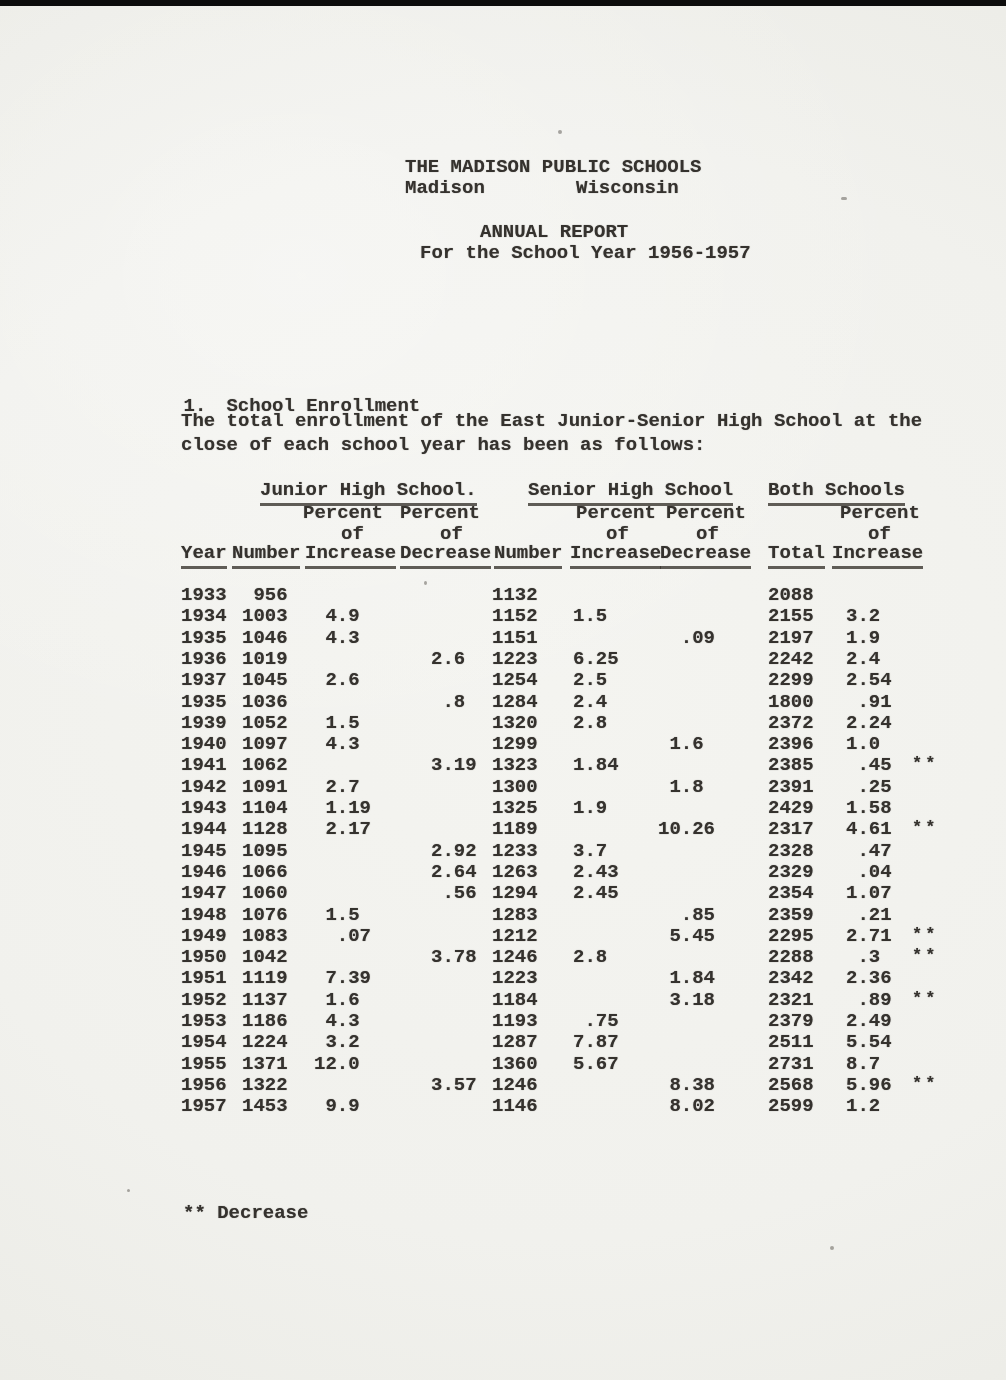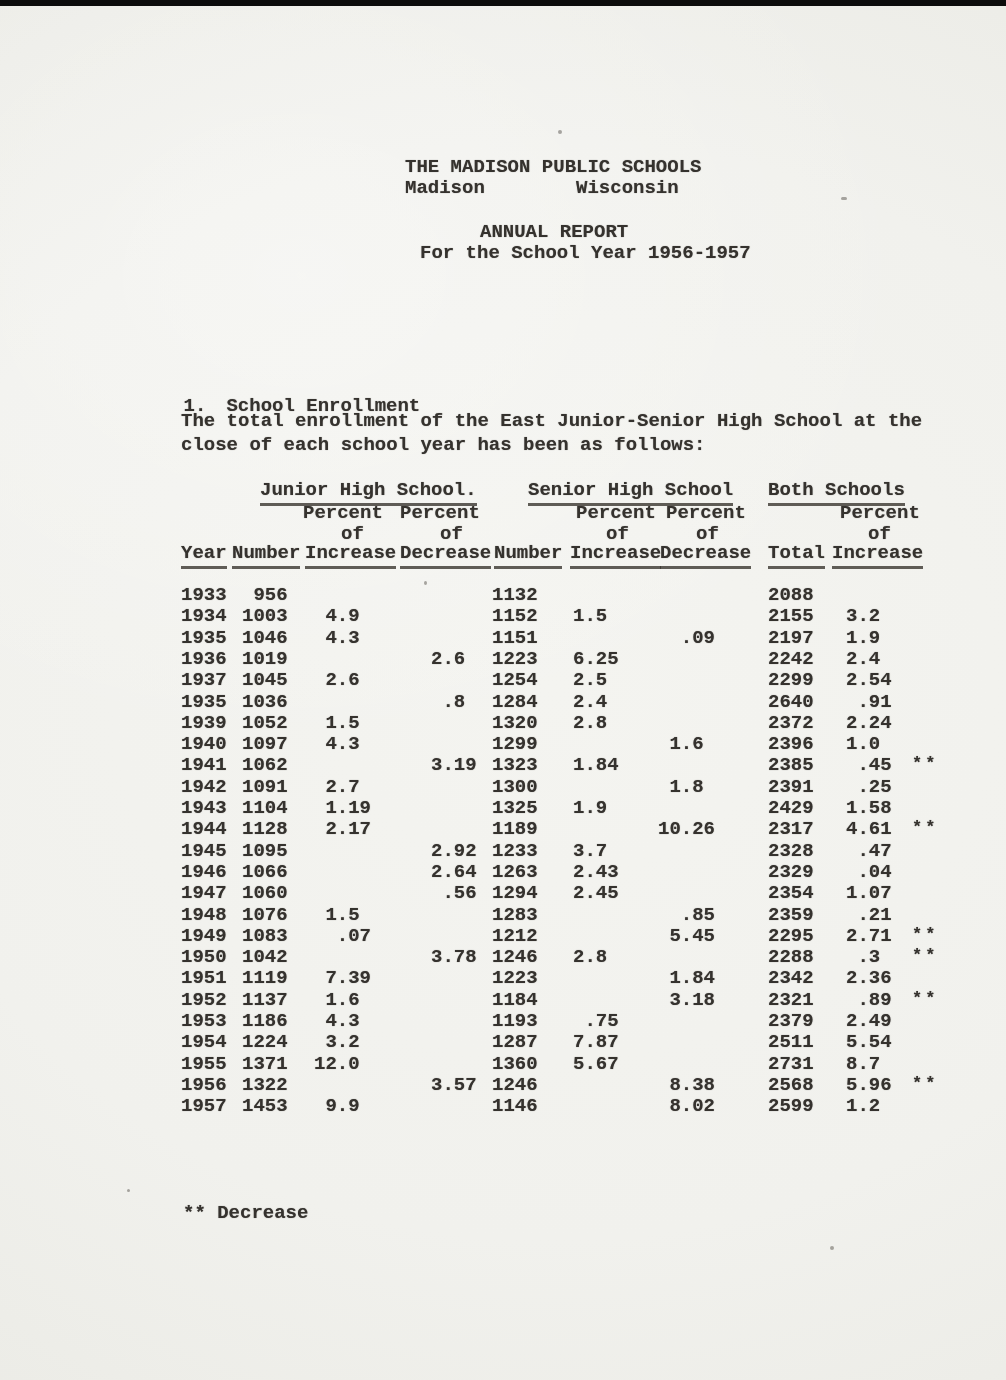--- a/index.html
+++ b/index.html
@@ -148,21 +148,21 @@
           <span class="cell col5">2.5</span>
           <span class="cell col7">2299</span>
           <span class="cell col8">2.54</span>
         </div>
         <div class="trow" style="top: 690.5px;">
           <span class="cell col0">1935</span>
           <span class="cell col1">1036</span>
           <span class="cell col3"> .8</span>
           <span class="cell col4">1284</span>
           <span class="cell col5">2.4</span>
-          <span class="cell col7">2640</span>
+          <span class="cell col7">1800</span>
           <span class="cell col8"> .91</span>
         </div>
         <div class="trow" style="top: 711.8px;">
           <span class="cell col0">1939</span>
           <span class="cell col1">1052</span>
           <span class="cell col2"> 1.5</span>
           <span class="cell col4">1320</span>
           <span class="cell col5">2.8</span>
           <span class="cell col7">2372</span>
           <span class="cell col8">2.24</span>

